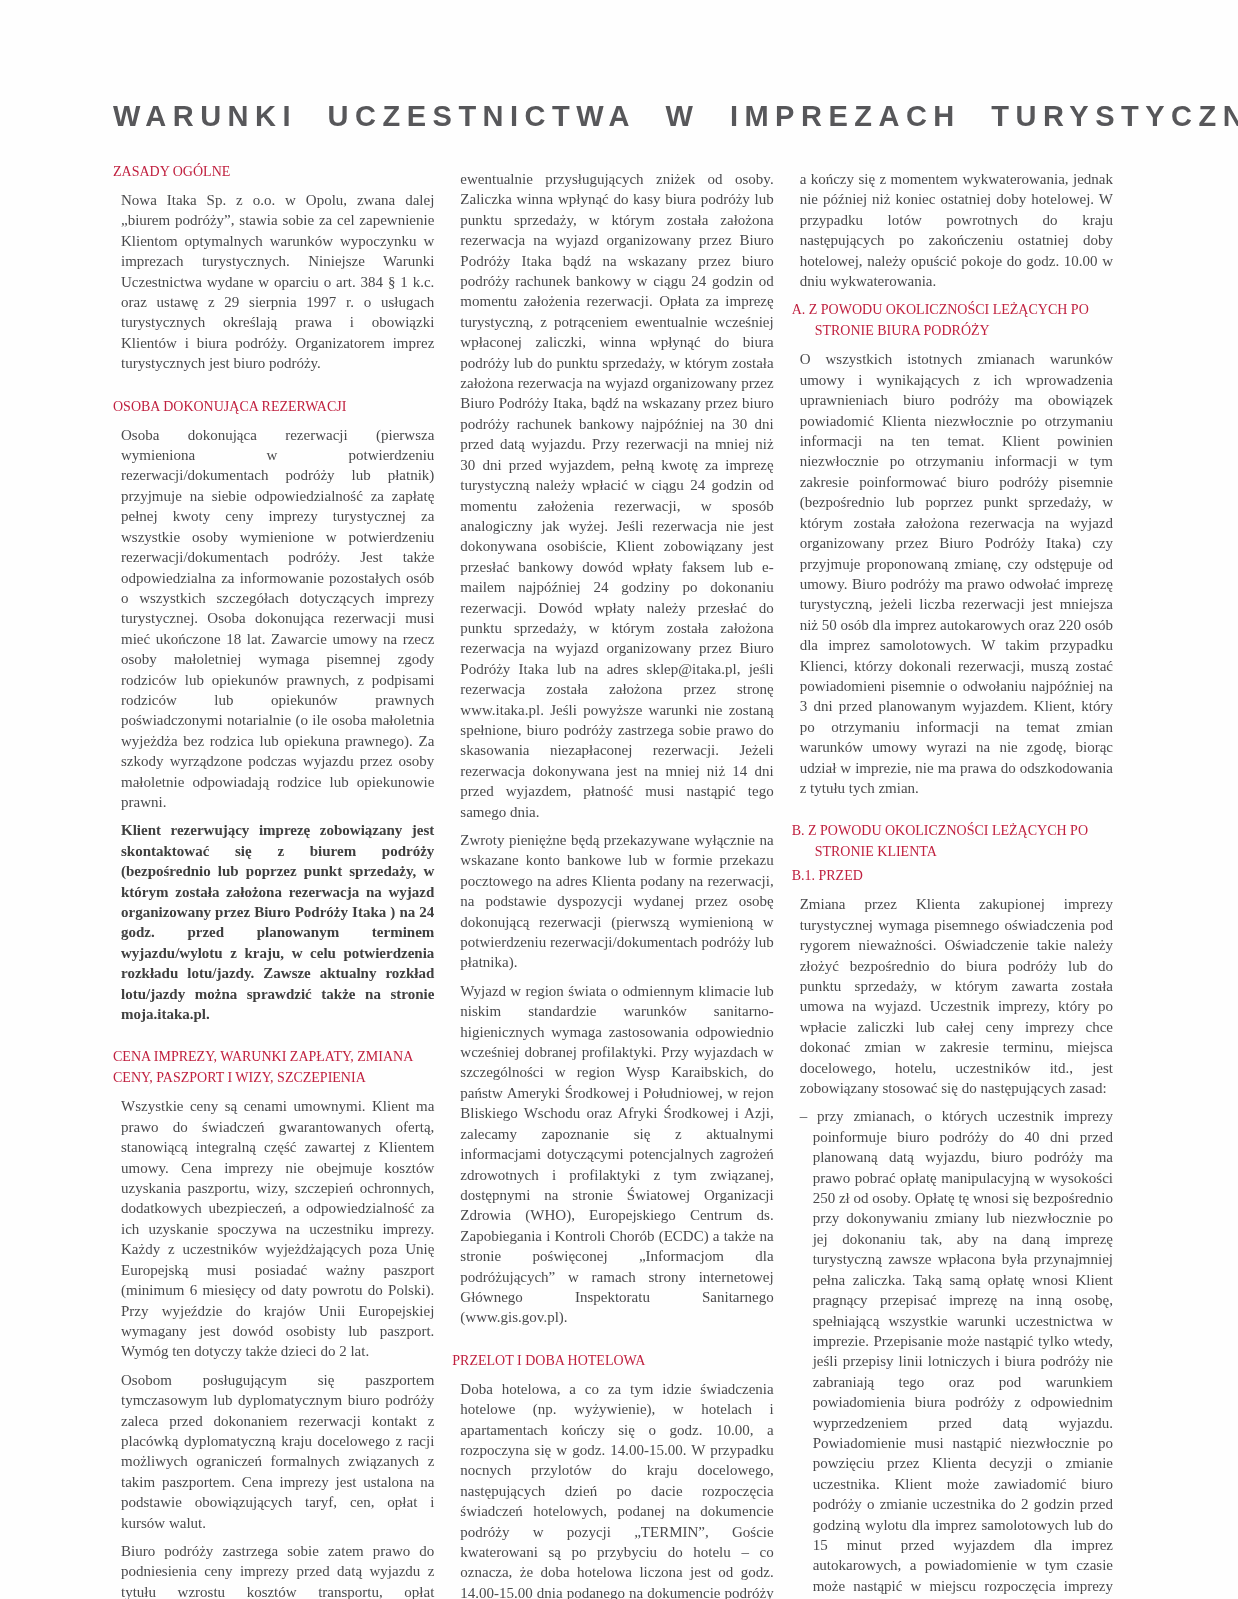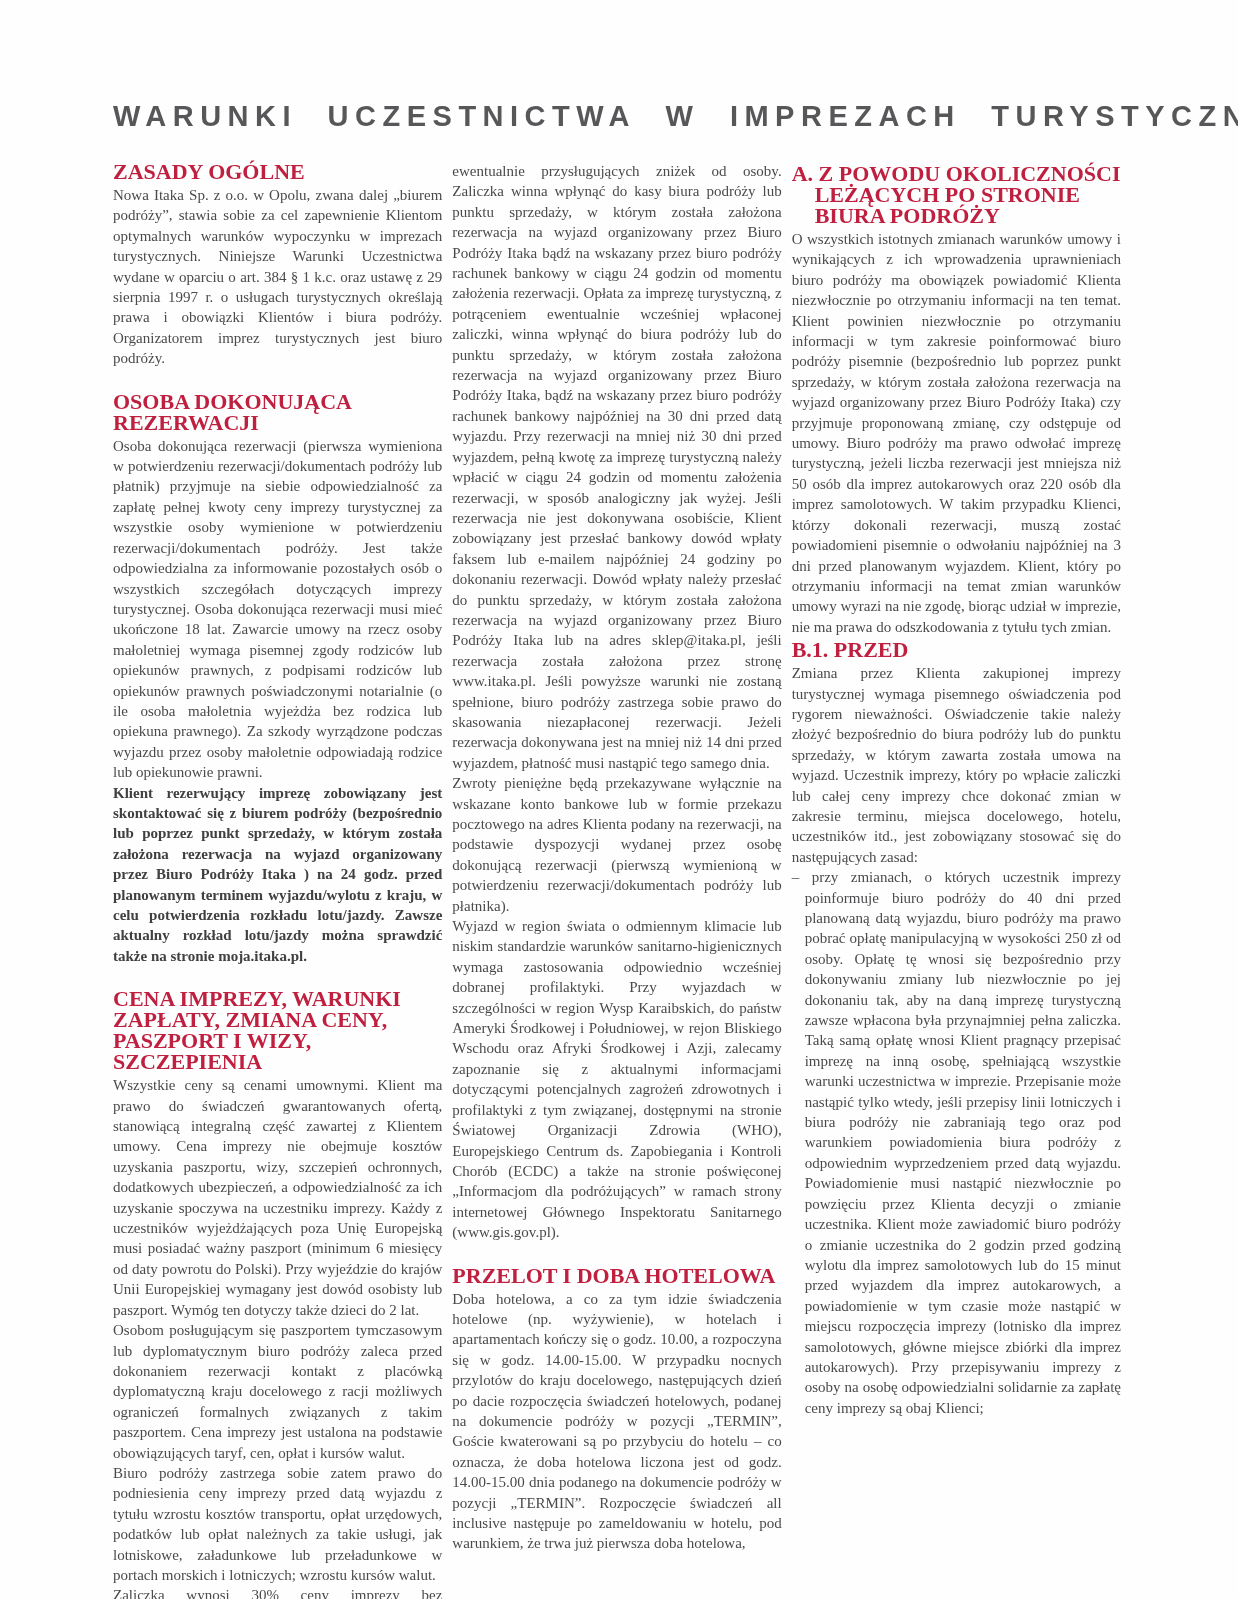--- a/index.html
+++ b/index.html
@@ -24,35 +24,35 @@
     margin: 0 0 28px 0;
     white-space: nowrap;
   }
   .cols {
     display: flex;
     gap: 10px;
     align-items: flex-start;
   }
   .col { flex: 1 1 0; min-width: 0; }
   .para {
-    margin: 0;
+    margin: 8px;
     font-size: 15px;
     line-height: 20.4px;
     text-align: justify;
     text-justify: inter-word;
     hyphens: none;
   }
   .para-bold {
     font-weight: 700;
     color: #404040;
   }
   .section-heading {
     font-family: "Liberation Serif", "DejaVu Serif", serif;
-    font-weight: 700;
-    font-size: 22px;
+    font-weight: 400;
+    font-size: 14px;
     line-height: 21px;
     color: #c0203f;
     margin: 22px 0 3px 0;
     text-align: left;
   }
   .section-heading.first { margin-top: 0; }
   .section-heading.tight { margin-top: 2px; }
   .hang-sub {
     padding-left: 23px;
     text-indent: -23px;
@@ -86,22 +86,24 @@
 
     <div class="col">
       <p class="para">ewentualnie przysługujących zniżek od osoby. Zaliczka winna wpłynąć do kasy biura podróży lub punktu sprzedaży, w którym została założona rezerwacja na wyjazd organizowany przez Biuro Podróży Itaka bądź na wskazany przez biuro podróży rachunek bankowy w ciągu 24 godzin od momentu założenia rezerwacji. Opłata za imprezę turystyczną, z potrąceniem ewentualnie wcześniej wpłaconej zaliczki, winna wpłynąć do biura podróży lub do punktu sprzedaży, w którym została założona rezerwacja na wyjazd organizowany przez Biuro Podróży Itaka, bądź na wskazany przez biuro podróży rachunek bankowy najpóźniej na 30 dni przed datą wyjazdu. Przy rezerwacji na mniej niż 30 dni przed wyjazdem, pełną kwotę za imprezę turystyczną należy wpłacić w ciągu 24 godzin od momentu założenia rezerwacji, w sposób analogiczny jak wyżej. Jeśli rezerwacja nie jest dokonywana osobiście, Klient zobowiązany jest przesłać bankowy dowód wpłaty faksem lub e-mailem najpóźniej 24 godziny po dokonaniu rezerwacji. Dowód wpłaty należy przesłać do punktu sprzedaży, w którym została założona rezerwacja na wyjazd organizowany przez Biuro Podróży Itaka lub na adres sklep@itaka.pl, jeśli rezerwacja została założona przez stronę www.itaka.pl. Jeśli powyższe warunki nie zostaną spełnione, biuro podróży zastrzega sobie prawo do skasowania niezapłaconej rezerwacji. Jeżeli rezerwacja dokonywana jest na mniej niż 14 dni przed wyjazdem, płatność musi nastąpić tego samego dnia.</p>
       <p class="para">Zwroty pieniężne będą przekazywane wyłącznie na wskazane konto bankowe lub w formie przekazu pocztowego na adres Klienta podany na rezerwacji, na podstawie dyspozycji wydanej przez osobę dokonującą rezerwacji (pierwszą wymienioną w potwierdzeniu rezerwacji/dokumentach podróży lub płatnika).</p>
       <p class="para">Wyjazd w region świata o odmiennym klimacie lub niskim standardzie warunków sanitarno-higienicznych wymaga zastosowania odpowiednio wcześniej dobranej profilaktyki. Przy wyjazdach w szczególności w region Wysp Karaibskich, do państw Ameryki Środkowej i Południowej, w rejon Bliskiego Wschodu oraz Afryki Środkowej i Azji, zalecamy zapoznanie się z aktualnymi informacjami dotyczącymi potencjalnych zagrożeń zdrowotnych i profilaktyki z tym związanej, dostępnymi na stronie Światowej Organizacji Zdrowia (WHO), Europejskiego Centrum ds. Zapobiegania i Kontroli Chorób (ECDC) a także na stronie poświęconej „Informacjom dla podróżujących” w ramach strony internetowej Głównego Inspektoratu Sanitarnego (www.gis.gov.pl).</p>
       <h2 class="section-heading">PRZELOT I DOBA HOTELOWA</h2>
       <p class="para">Doba hotelowa, a co za tym idzie świadczenia hotelowe (np. wyżywienie), w hotelach i apartamentach kończy się o godz. 10.00, a rozpoczyna się w godz. 14.00-15.00. W przypadku nocnych przylotów do kraju docelowego, następujących dzień po dacie rozpoczęcia świadczeń hotelowych, podanej na dokumencie podróży w pozycji „TERMIN”, Goście kwaterowani są po przybyciu do hotelu – co oznacza, że doba hotelowa liczona jest od godz. 14.00-15.00 dnia podanego na dokumencie podróży w pozycji „TERMIN”. Rozpoczęcie świadczeń all inclusive następuje po zameldowaniu w hotelu, pod warunkiem, że trwa już pierwsza doba hotelowa,</p>
     </div>
 
     <div class="col">
+      <p class="para">a kończy się z momentem wykwaterowania, jednak nie później niż koniec ostatniej doby hotelowej. W przypadku lotów powrotnych do kraju następujących po zakończeniu ostatniej doby hotelowej, należy opuścić pokoje do godz. 10.00 w dniu wykwaterowania.</p>
       <h2 class="section-heading tight hang-sub">A. Z POWODU OKOLICZNOŚCI LEŻĄCYCH PO STRONIE BIURA PODRÓŻY</h2>
       <p class="para">O wszystkich istotnych zmianach warunków umowy i wynikających z ich wprowadzenia uprawnieniach biuro podróży ma obowiązek powiadomić Klienta niezwłocznie po otrzymaniu informacji na ten temat. Klient powinien niezwłocznie po otrzymaniu informacji w tym zakresie poinformować biuro podróży pisemnie (bezpośrednio lub poprzez punkt sprzedaży, w którym została założona rezerwacja na wyjazd organizowany przez Biuro Podróży Itaka) czy przyjmuje proponowaną zmianę, czy odstępuje od umowy. Biuro podróży ma prawo odwołać imprezę turystyczną, jeżeli liczba rezerwacji jest mniejsza niż 50 osób dla imprez autokarowych oraz 220 osób dla imprez samolotowych. W takim przypadku Klienci, którzy dokonali rezerwacji, muszą zostać powiadomieni pisemnie o odwołaniu najpóźniej na 3 dni przed planowanym wyjazdem. Klient, który po otrzymaniu informacji na temat zmian warunków umowy wyrazi na nie zgodę, biorąc udział w imprezie, nie ma prawa do odszkodowania z tytułu tych zmian.</p>
+      <h2 class="section-heading hang-sub">B. Z POWODU OKOLICZNOŚCI LEŻĄCYCH PO STRONIE KLIENTA</h2>
       <h2 class="section-heading tight">B.1. PRZED</h2>
       <p class="para">Zmiana przez Klienta zakupionej imprezy turystycznej wymaga pisemnego oświadczenia pod rygorem nieważności. Oświadczenie takie należy złożyć bezpośrednio do biura podróży lub do punktu sprzedaży, w którym zawarta została umowa na wyjazd. Uczestnik imprezy, który po wpłacie zaliczki lub całej ceny imprezy chce dokonać zmian w zakresie terminu, miejsca docelowego, hotelu, uczestników itd., jest zobowiązany stosować się do następujących zasad:</p>
       <p class="para dash-item">– przy zmianach, o których uczestnik imprezy poinformuje biuro podróży do 40 dni przed planowaną datą wyjazdu, biuro podróży ma prawo pobrać opłatę manipulacyjną w wysokości 250 zł od osoby. Opłatę tę wnosi się bezpośrednio przy dokonywaniu zmiany lub niezwłocznie po jej dokonaniu tak, aby na daną imprezę turystyczną zawsze wpłacona była przynajmniej pełna zaliczka. Taką samą opłatę wnosi Klient pragnący przepisać imprezę na inną osobę, spełniającą wszystkie warunki uczestnictwa w imprezie. Przepisanie może nastąpić tylko wtedy, jeśli przepisy linii lotniczych i biura podróży nie zabraniają tego oraz pod warunkiem powiadomienia biura podróży z odpowiednim wyprzedzeniem przed datą wyjazdu. Powiadomienie musi nastąpić niezwłocznie po powzięciu przez Klienta decyzji o zmianie uczestnika. Klient może zawiadomić biuro podróży o zmianie uczestnika do 2 godzin przed godziną wylotu dla imprez samolotowych lub do 15 minut przed wyjazdem dla imprez autokarowych, a powiadomienie w tym czasie może nastąpić w miejscu rozpoczęcia imprezy (lotnisko dla imprez samolotowych, główne miejsce zbiórki dla imprez autokarowych). Przy przepisywaniu imprezy z osoby na osobę odpowiedzialni solidarnie za zapłatę ceny imprezy są obaj Klienci;</p>
 
     </div>
 
   </div>
 </div>
 
 </body></html>

